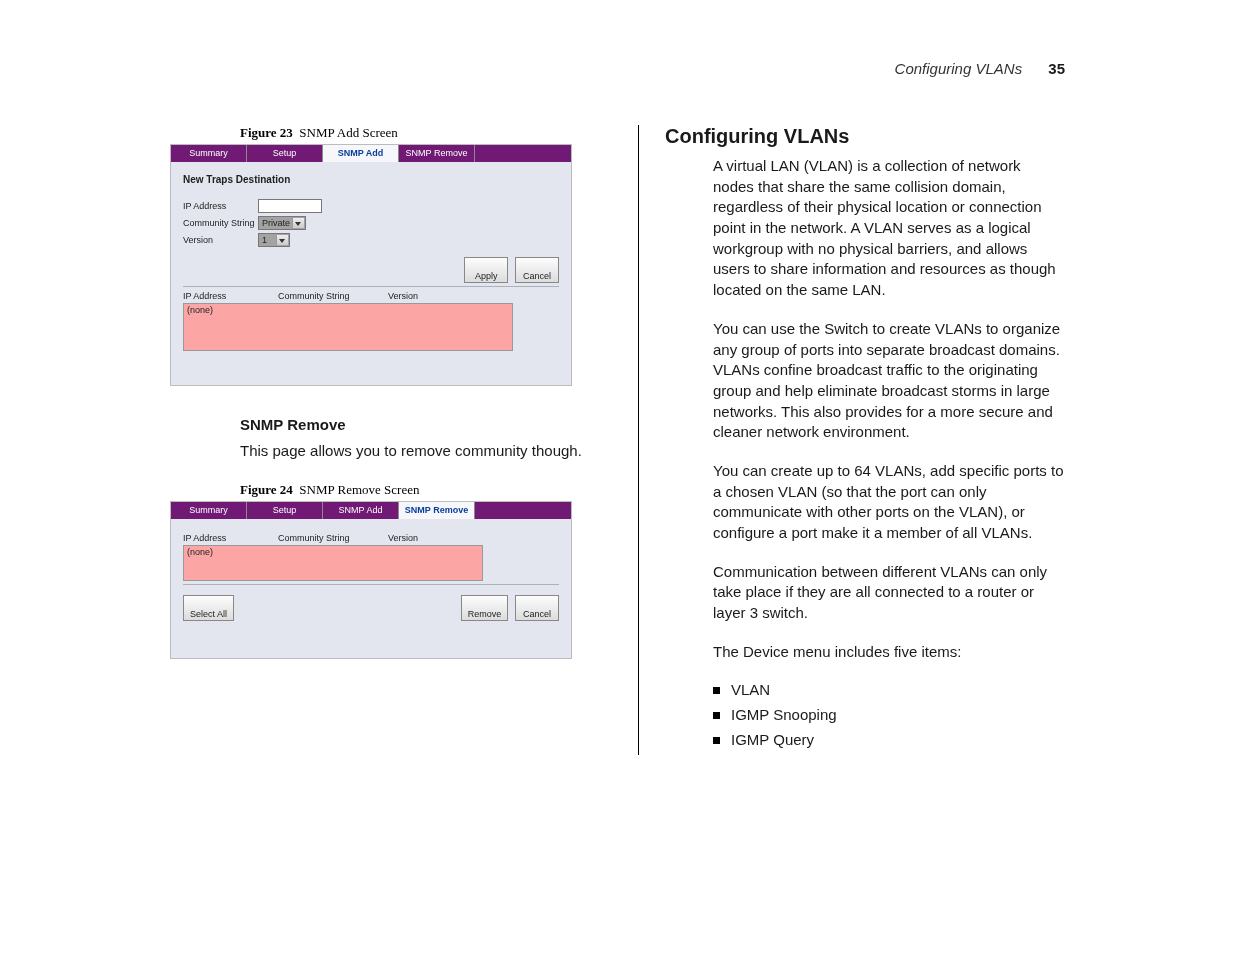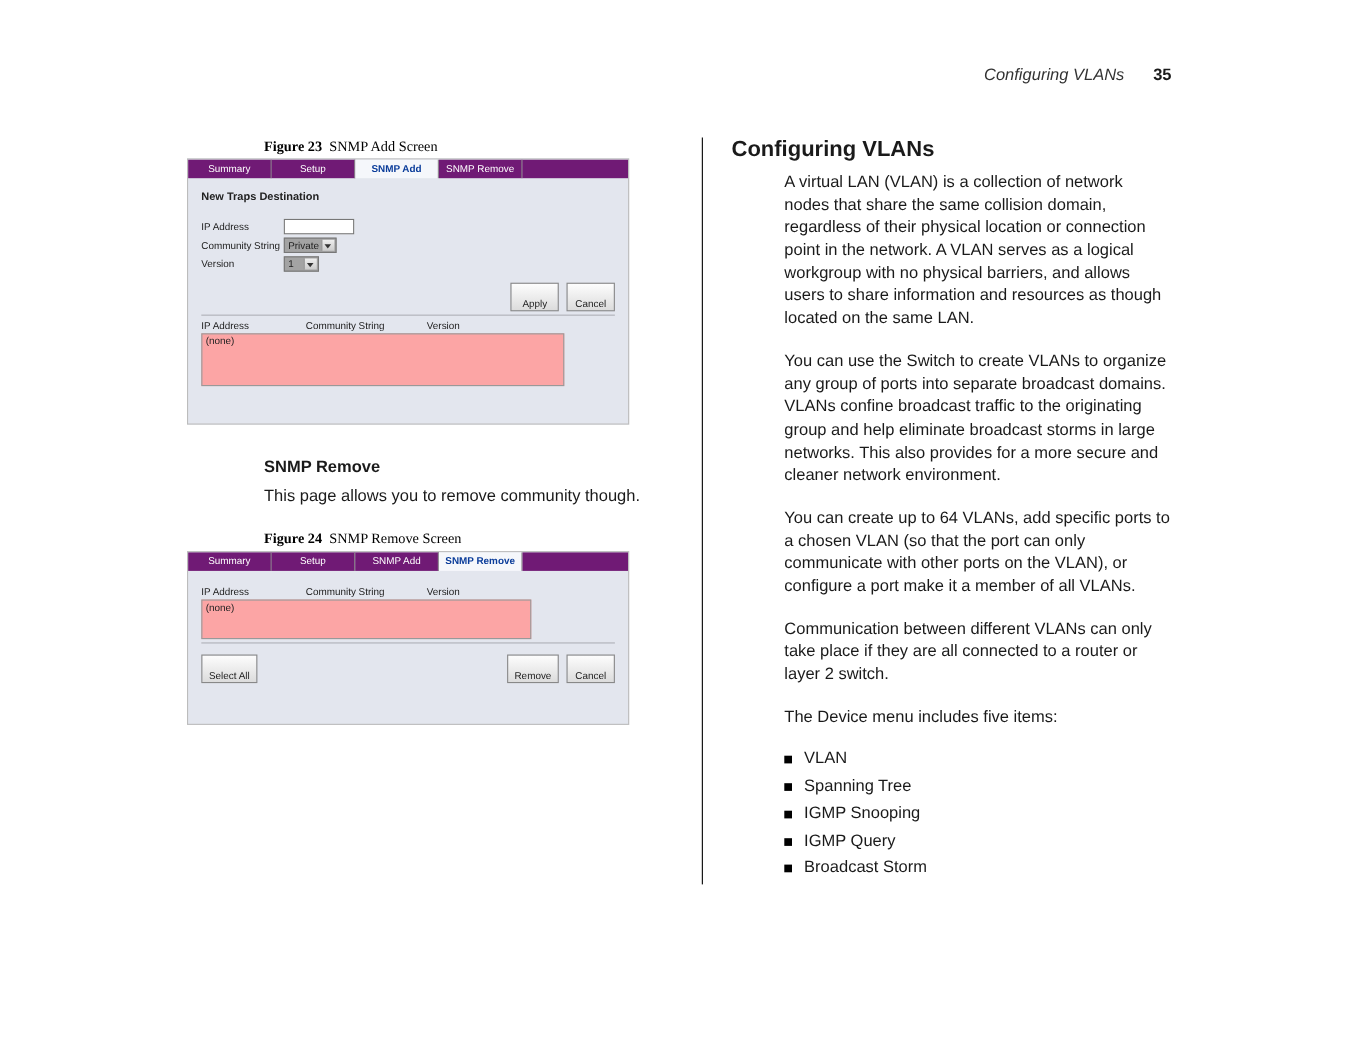--- a/index.html
+++ b/index.html
@@ -194,24 +194,22 @@
       </div>
     </div>
   </div>
 
   <div class="col-right body-text">
     <h2>Configuring VLANs</h2>
     <div class="indent">
       <p>A virtual LAN (VLAN) is a collection of network nodes that share the same collision domain, regardless of their physical location or connection point in the network. A VLAN serves as a logical workgroup with no physical barriers, and allows users to share information and resources as though located on the same LAN.</p>
       <p>You can use the Switch to create VLANs to organize any group of ports into separate broadcast domains. VLANs confine broadcast traffic to the originating group and help eliminate broadcast storms in large networks. This also provides for a more secure and cleaner network environment.</p>
       <p>You can create up to 64 VLANs, add specific ports to a chosen VLAN (so that the port can only communicate with other ports on the VLAN), or configure a port make it a member of all VLANs.</p>
-      <p>Communication between different VLANs can only take place if they are all connected to a router or layer 2 switch.</p>
+      <p>Communication between different VLANs can only take place if they are all connected to a router or layer 3 switch.</p>
       <p>The Device menu includes five items:</p>
     </div>
     <ul class="bullets">
       <li>VLAN</li>
-      <li>Spanning Tree</li>
       <li>IGMP Snooping</li>
       <li>IGMP Query</li>
-      <li>Broadcast Storm</li>
     </ul>
   </div>
 </div>
 
 </body></html>

